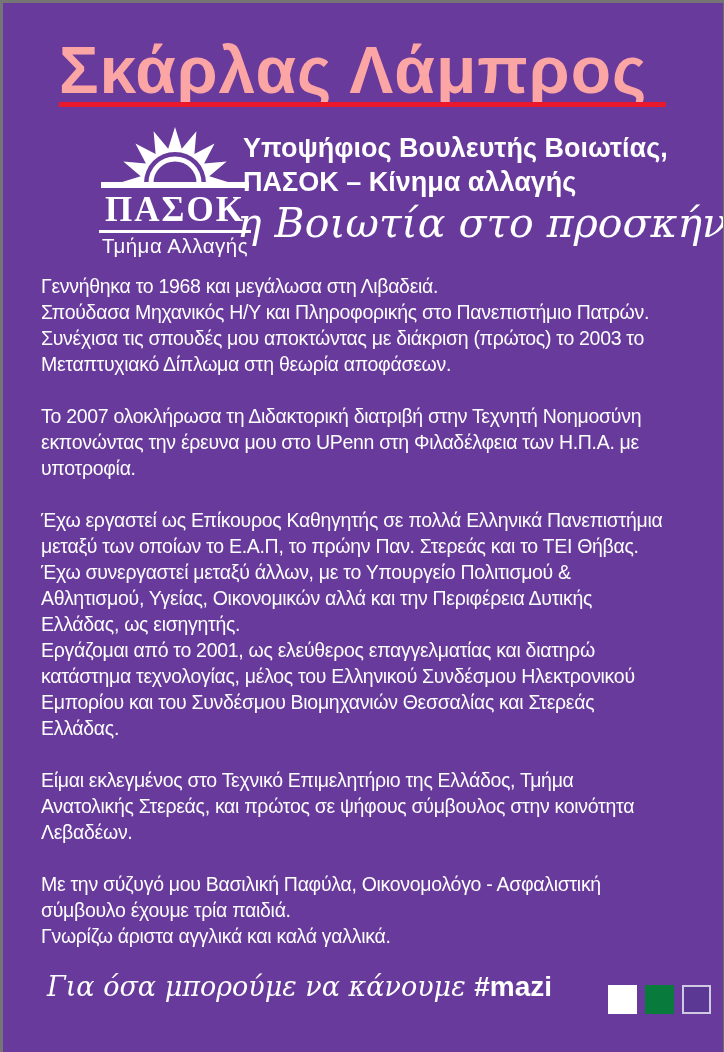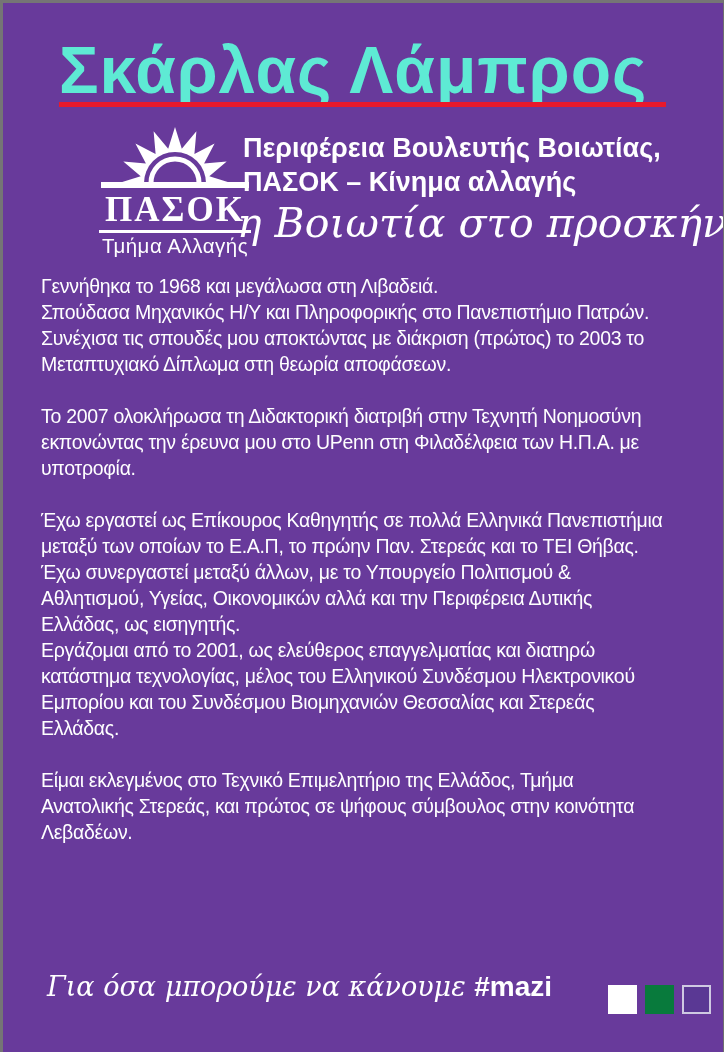--- a/index.html
+++ b/index.html
@@ -11,21 +11,21 @@
     border-top:3px solid #757575;
     border-left:3px solid #757575;
     border-right:1px solid #6e6e6e;
     overflow:hidden;
     color:#ffffff;
     font-family:"Liberation Sans",sans-serif;
   }
   .title{
     position:absolute;top:34px;left:56px;margin:0;
     font-size:66px;font-weight:bold;letter-spacing:1px;
-    line-height:1;white-space:nowrap;color:#5eead4;
+    line-height:1;white-space:nowrap;color:#fca5a5;
   }
   .red-rule{position:absolute;top:99px;left:56px;width:607px;height:5px;background:#e8192c;}
   
   .logo{position:absolute;left:64px;top:124px;width:152px;text-align:center;margin-left:32px;}
   .logo svg{display:block;margin:0 auto;}
   .logo-party{
     font-family:"Liberation Serif",serif;font-weight:bold;
     font-size:35px;line-height:1;letter-spacing:2px;margin-top:1px;
   }
   .logo-rule{height:3px;background:#ffffff;margin:3px 0 3px;}
@@ -80,21 +80,21 @@
         <circle cx="76" cy="56" r="24" fill="none" stroke="#ffffff" stroke-width="5"></circle>
       </g>
       <rect x="2" y="55" width="148" height="6" fill="#ffffff"></rect>
     </svg>
     <div class="logo-party">ΠΑΣΟΚ</div>
     <div class="logo-rule"></div>
     <div class="logo-movement">Τμήμα Αλλαγής</div>
   </div>
 
   <div class="role">
-    <div>Περιφέρεια Βουλευτής Βοιωτίας,</div>
+    <div>Υποψήφιος Βουλευτής Βοιωτίας,</div>
     <div>ΠΑΣΟΚ – Κίνημα αλλαγής</div>
   </div>
 
   <div class="script-slogan">η Βοιωτία στο προσκήνιο</div>
 
   <div class="bio">
     <p>Γεννήθηκα το 1968 και μεγάλωσα στη Λιβαδειά.
 Σπούδασα Μηχανικός Η/Υ και Πληροφορικής στο Πανεπιστήμιο Πατρών.
 Συνέχισα τις σπουδές μου αποκτώντας με διάκριση (πρώτος) το 2003 το
 Μεταπτυχιακό Δίπλωμα στη θεωρία αποφάσεων.</p>
@@ -106,20 +106,23 @@
 Έχω συνεργαστεί μεταξύ άλλων, με το Υπουργείο Πολιτισμού &amp;
 Αθλητισμού, Υγείας, Οικονομικών αλλά και την Περιφέρεια Δυτικής
 Ελλάδας, ως εισηγητής.
 Εργάζομαι από το 2001, ως ελεύθερος επαγγελματίας και διατηρώ
 κατάστημα τεχνολογίας, μέλος του Ελληνικού Συνδέσμου Ηλεκτρονικού
 Εμπορίου και του Συνδέσμου Βιομηχανιών Θεσσαλίας και Στερεάς
 Ελλάδας.</p>
     <p>Είμαι εκλεγμένος στο Τεχνικό Επιμελητήριο της Ελλάδος, Τμήμα
 Ανατολικής Στερεάς, και πρώτος σε ψήφους σύμβουλος στην κοινότητα
 Λεβαδέων.</p>
+    <p>Με την σύζυγό μου Βασιλική Παφύλα, Οικονομολόγο - Ασφαλιστική
+σύμβουλο έχουμε τρία παιδιά.
+Γνωρίζω άριστα αγγλικά και καλά γαλλικά.</p>
   </div>
 
   <div class="footer-slogan">
     <span>Για όσα μπορούμε να κάνουμε </span><span class="footer-hashtag">#mazi</span>
   </div>
 
   <div class="squares">
     <span class="sq sq-white"></span>
     <span class="sq sq-green"></span>
     <span class="sq sq-outline"></span>

